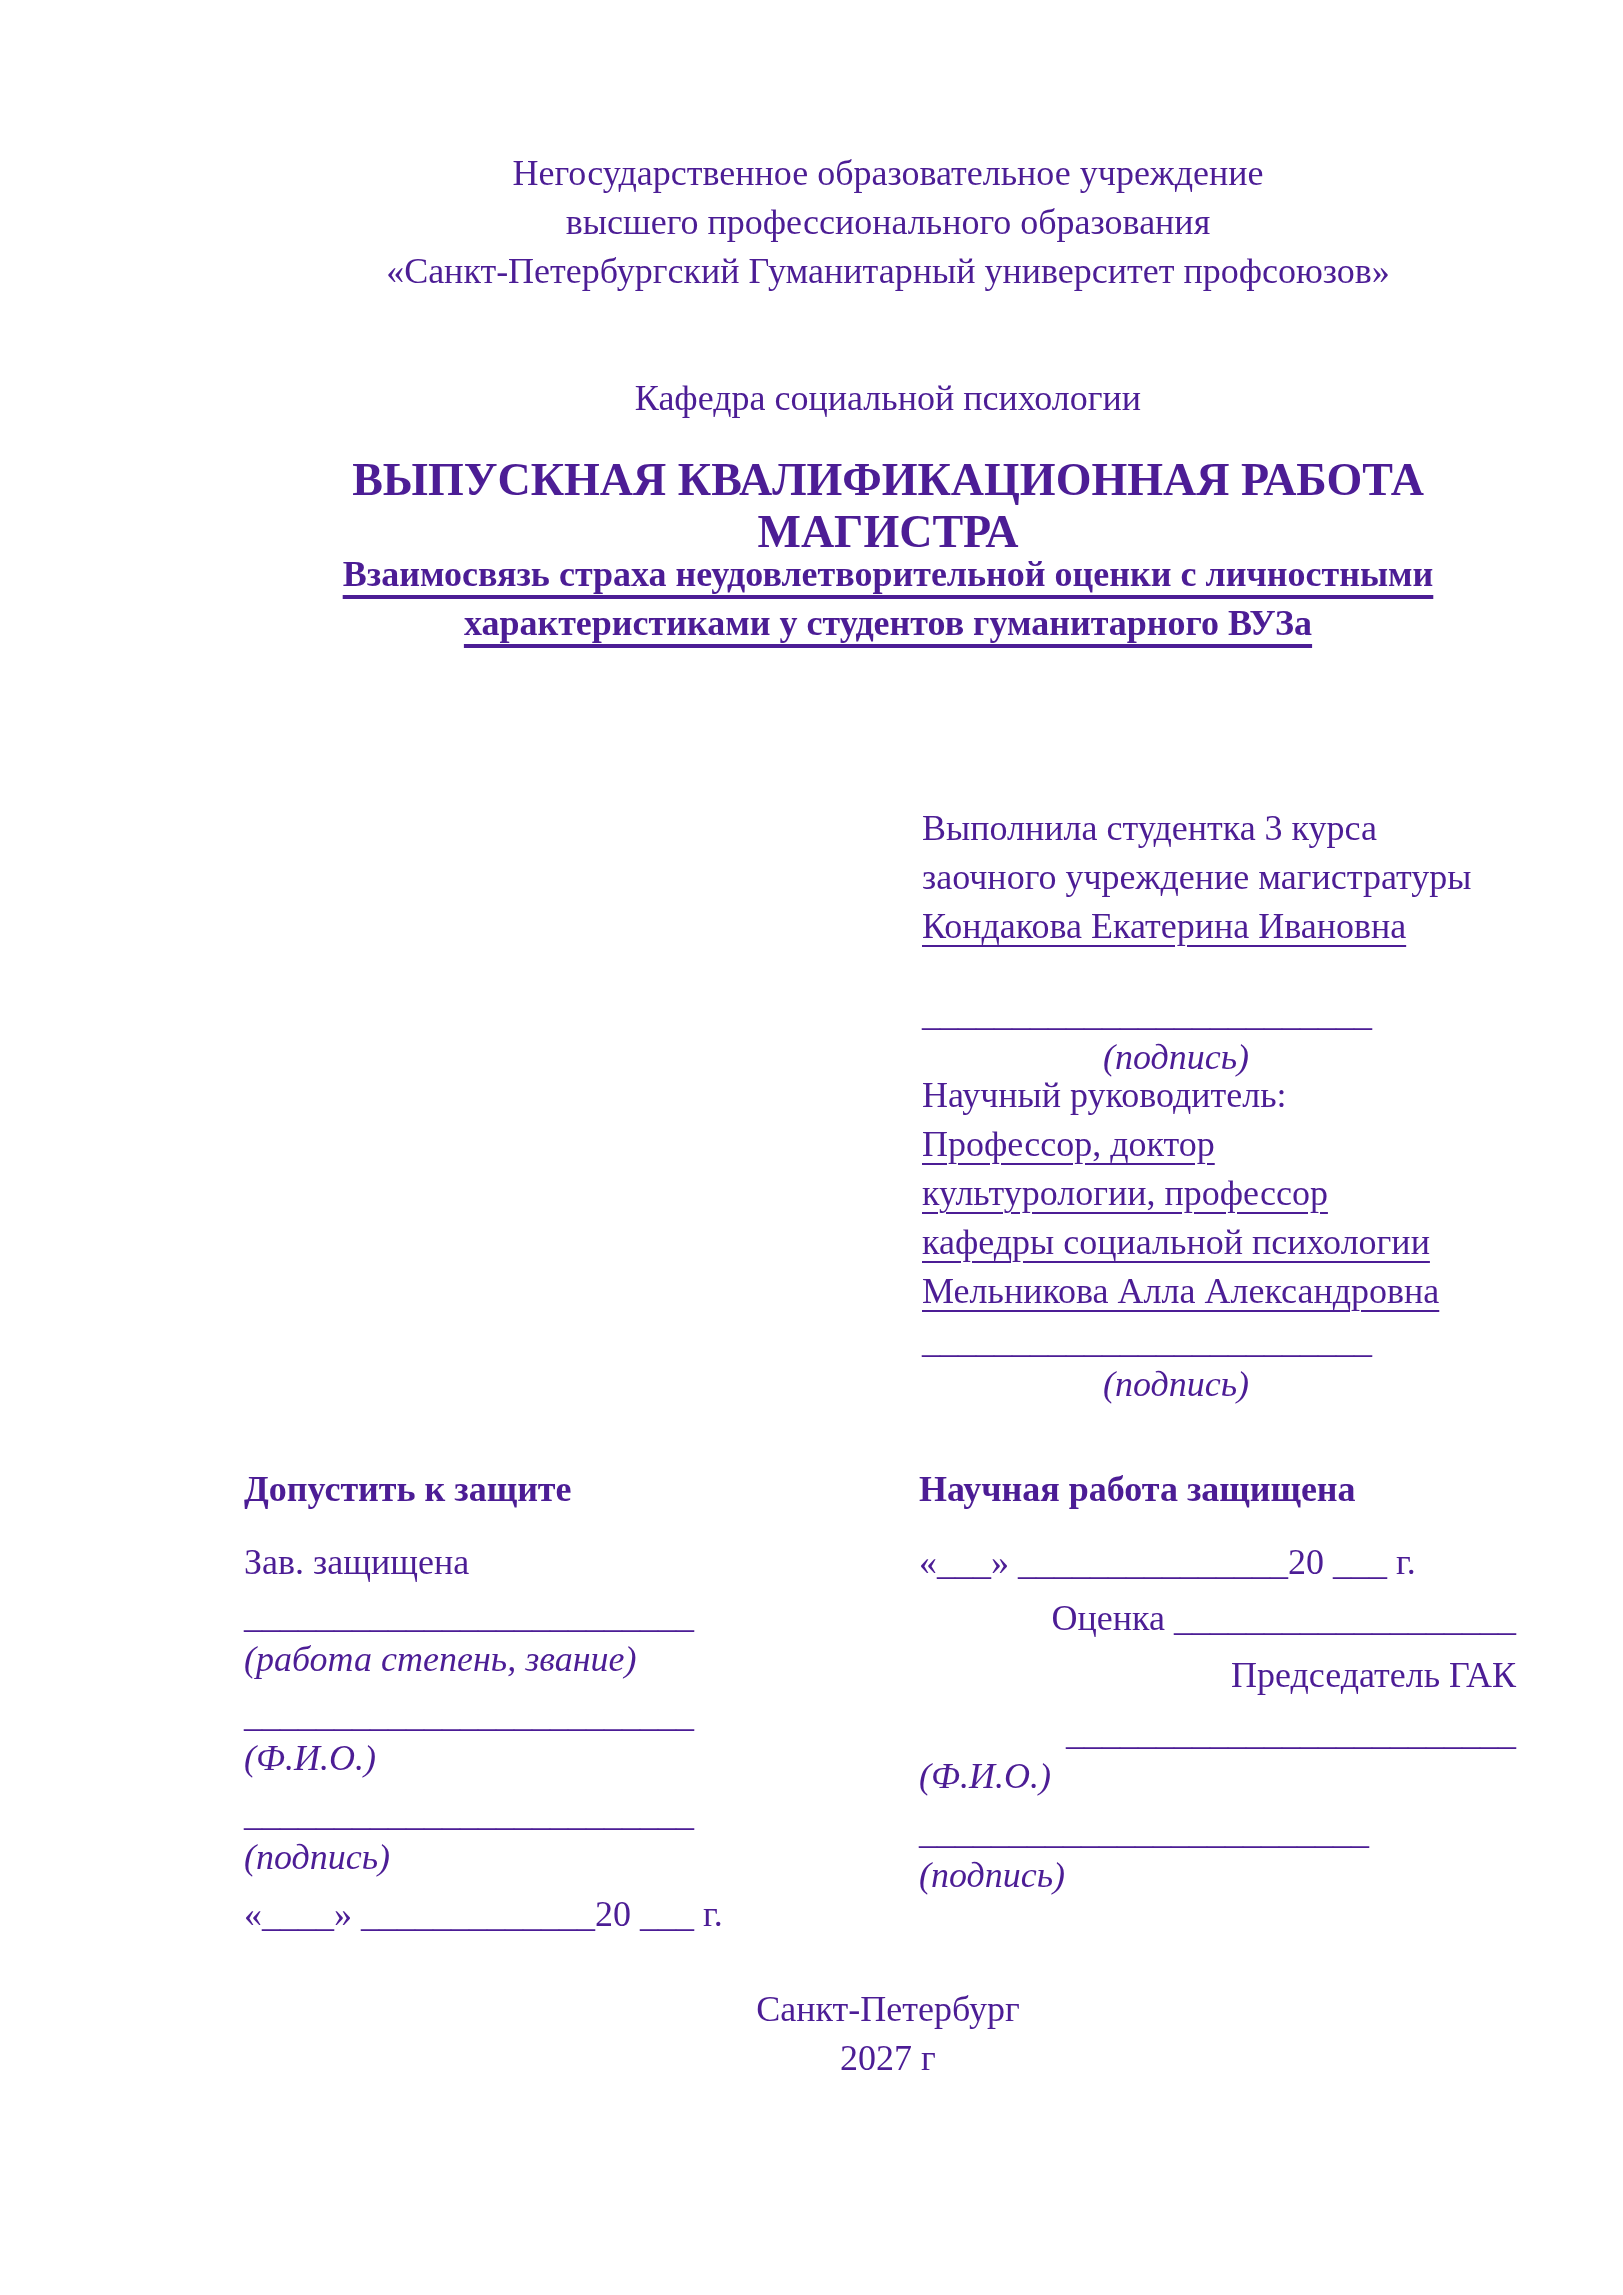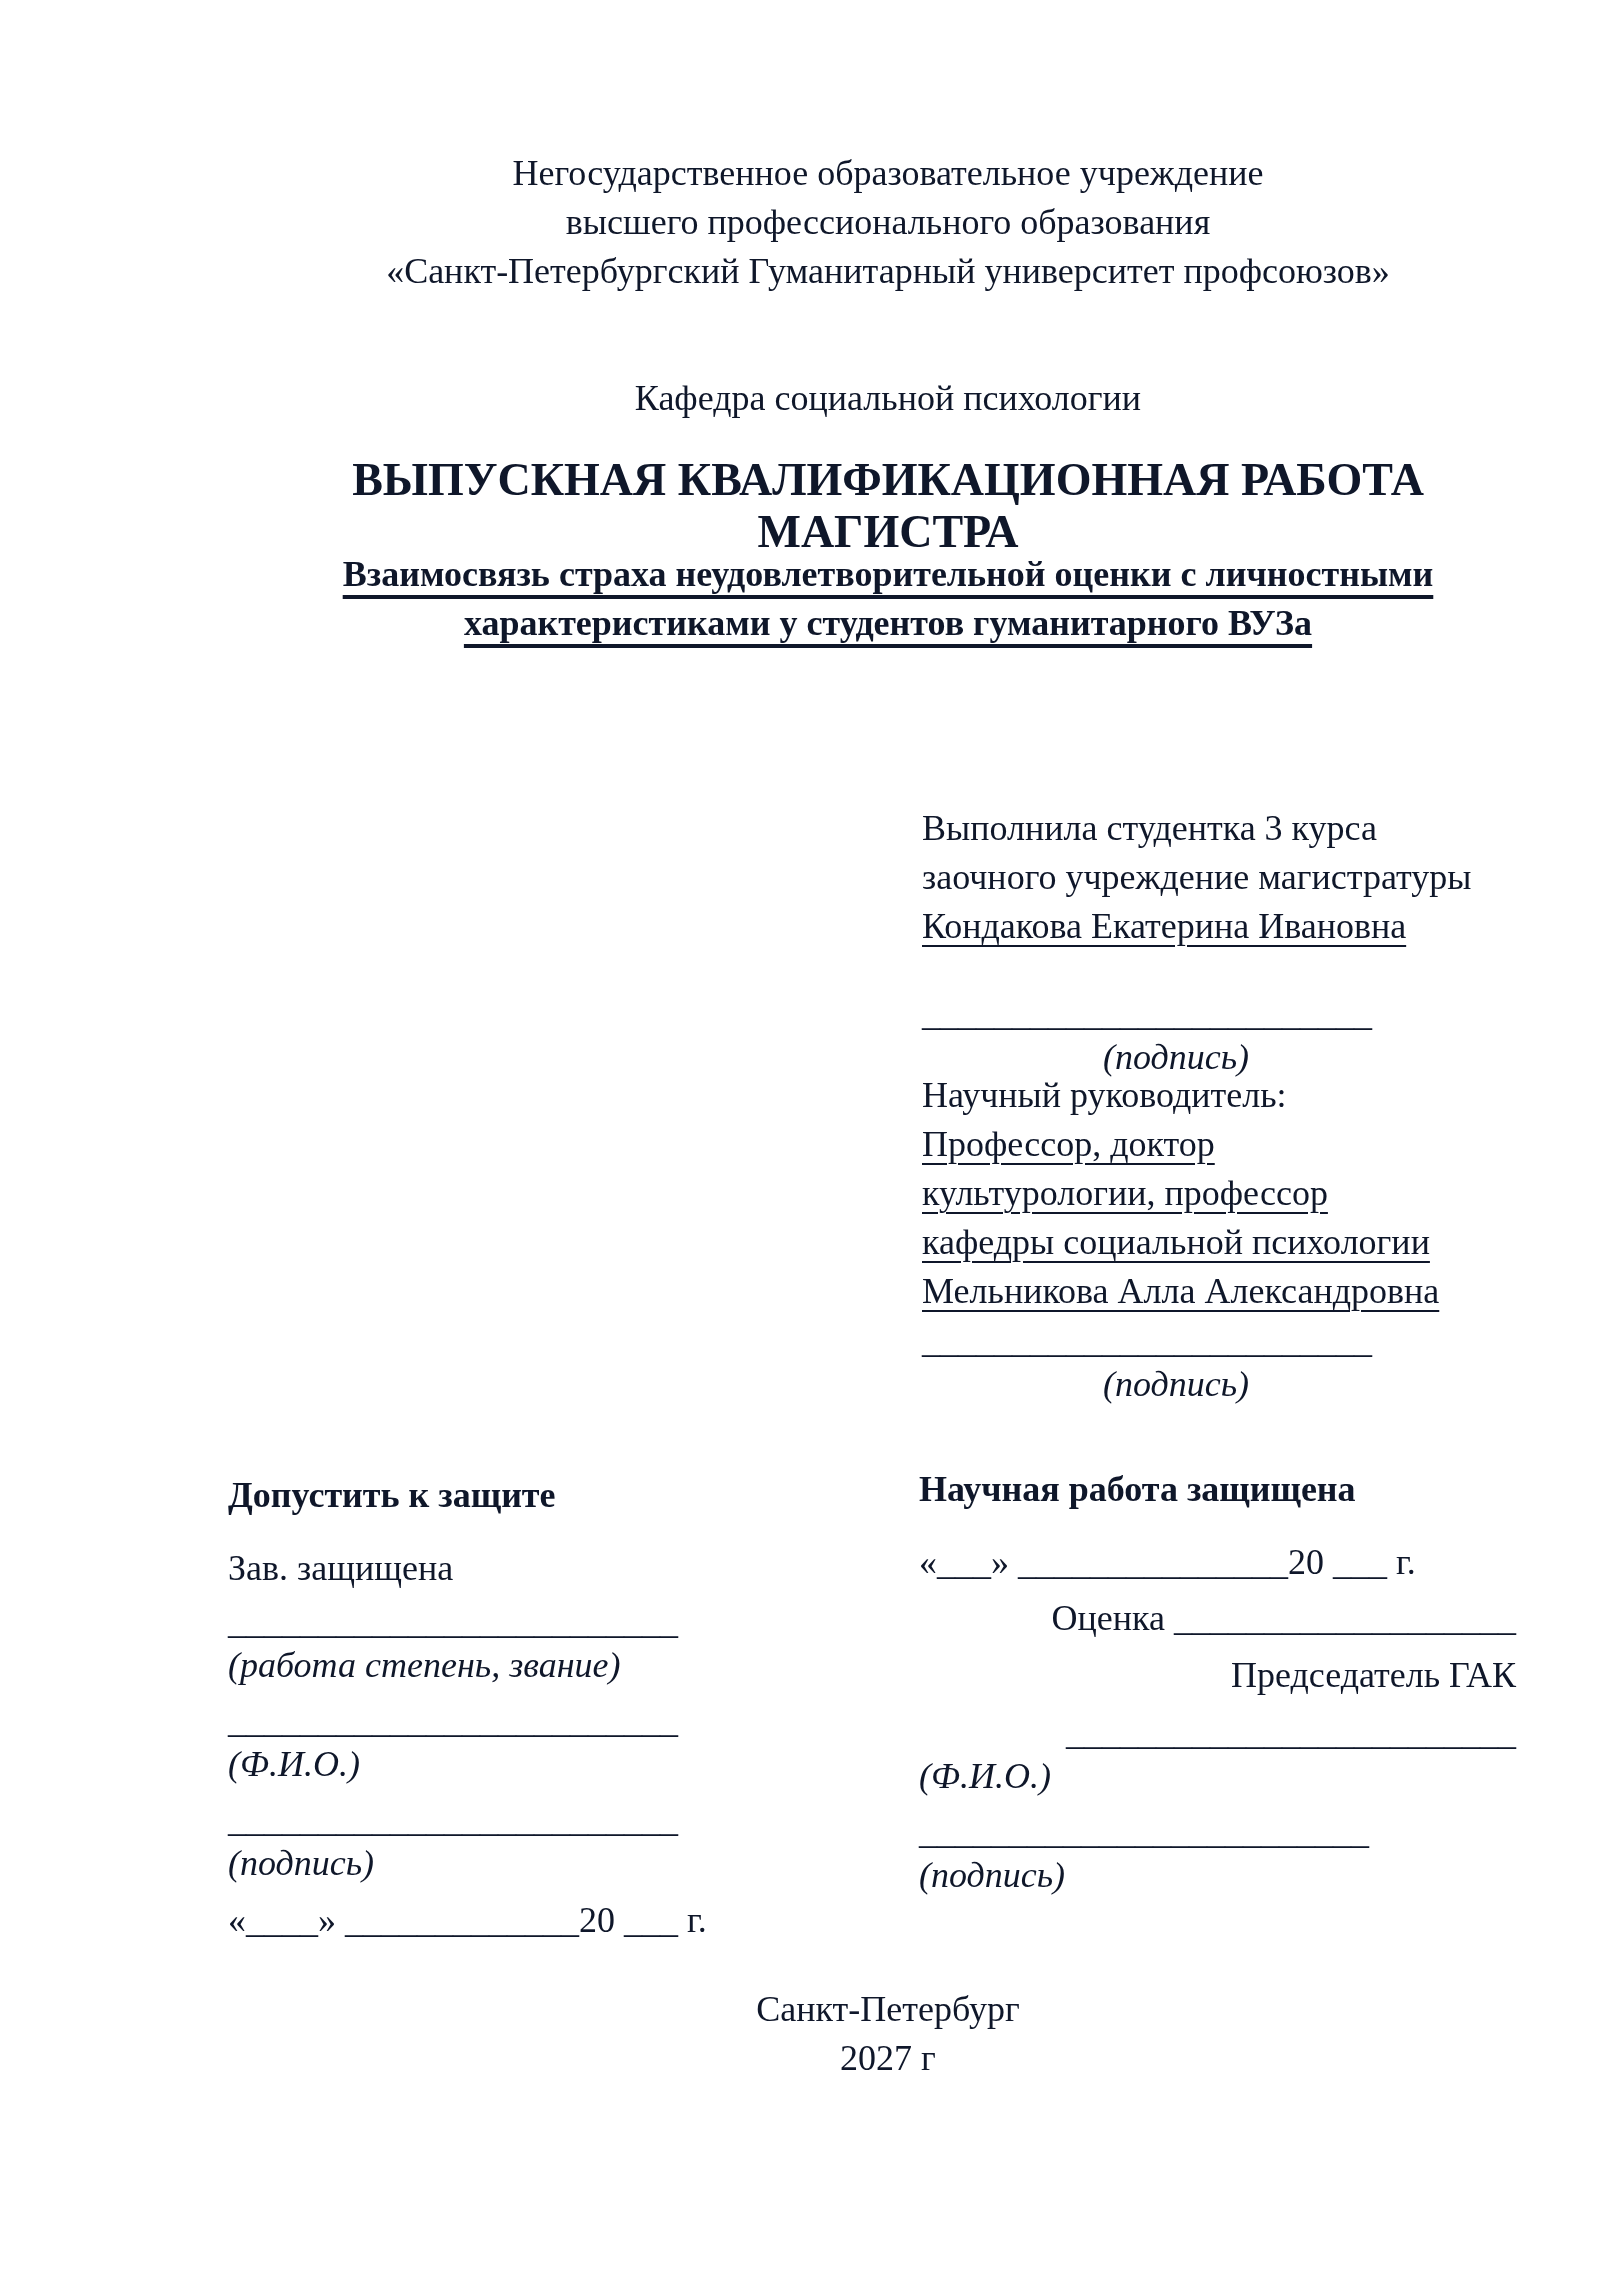--- a/index.html
+++ b/index.html
@@ -5,21 +5,21 @@
   html, body {
     margin: 0;
     padding: 0;
     background: #ffffff;
   }
   .page {
     position: relative;
     width: 1623px;
     height: 2295px;
     background: #ffffff;
-    color: #0f172a;
+    color: #4c1d95;
     font-family: "Liberation Serif", "DejaVu Serif", serif;
     font-size: 36px;
     line-height: 49px;
     overflow: hidden;
   }
   .centered {
     position: absolute;
     left: 228px;
     right: 75px;
     text-align: center;
@@ -61,24 +61,23 @@
     top: 1071px;
     width: 550px;
   }
   .gap-48 { height: 38px; }
   .sig-label {
     font-style: italic;
     line-height: 39px;
     margin-left: 181px;
   }
   #approve-col {
-    left: 228px;
+    left: 244px;
     top: 1465px;
     width: 581px;
-    margin-top: 6px;
   }
   #defense-col {
     left: 919px;
     top: 1465px;
     width: 597px;
   }
   .col-heading {
     font-weight: 700;
     line-height: 49px;
   }

